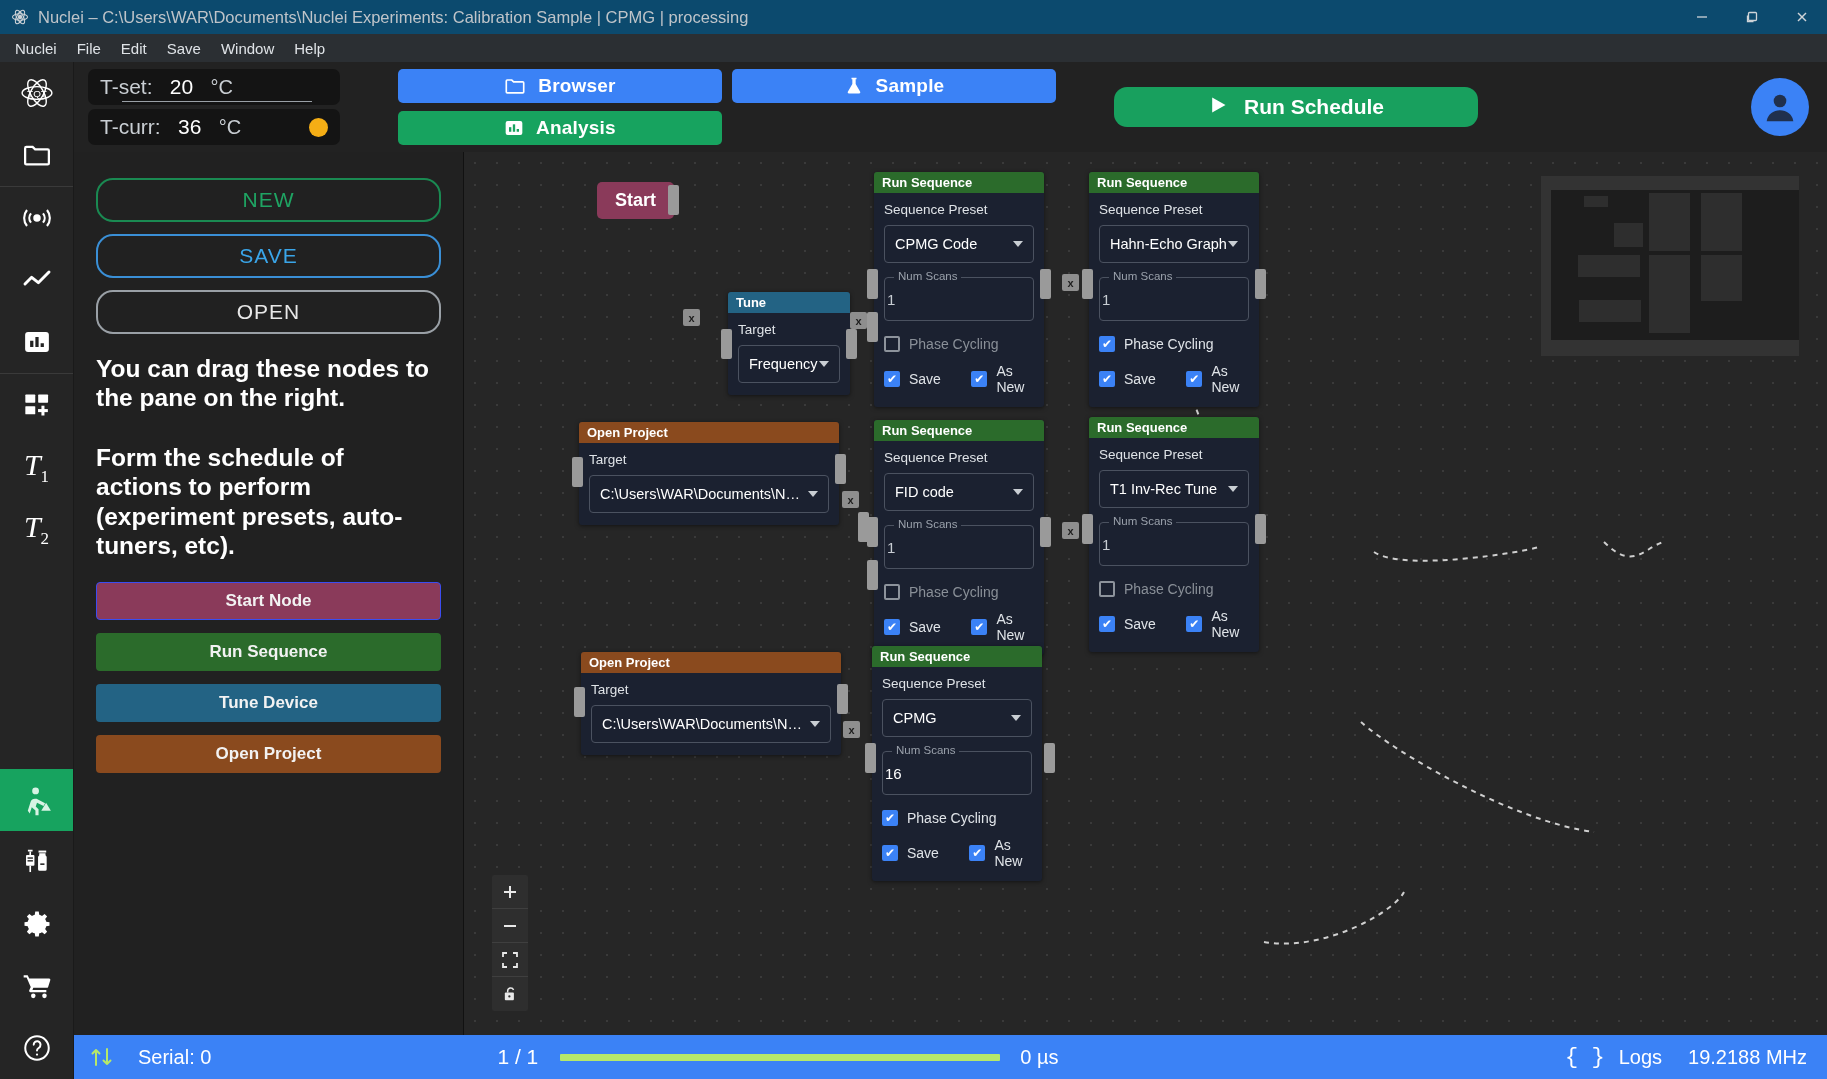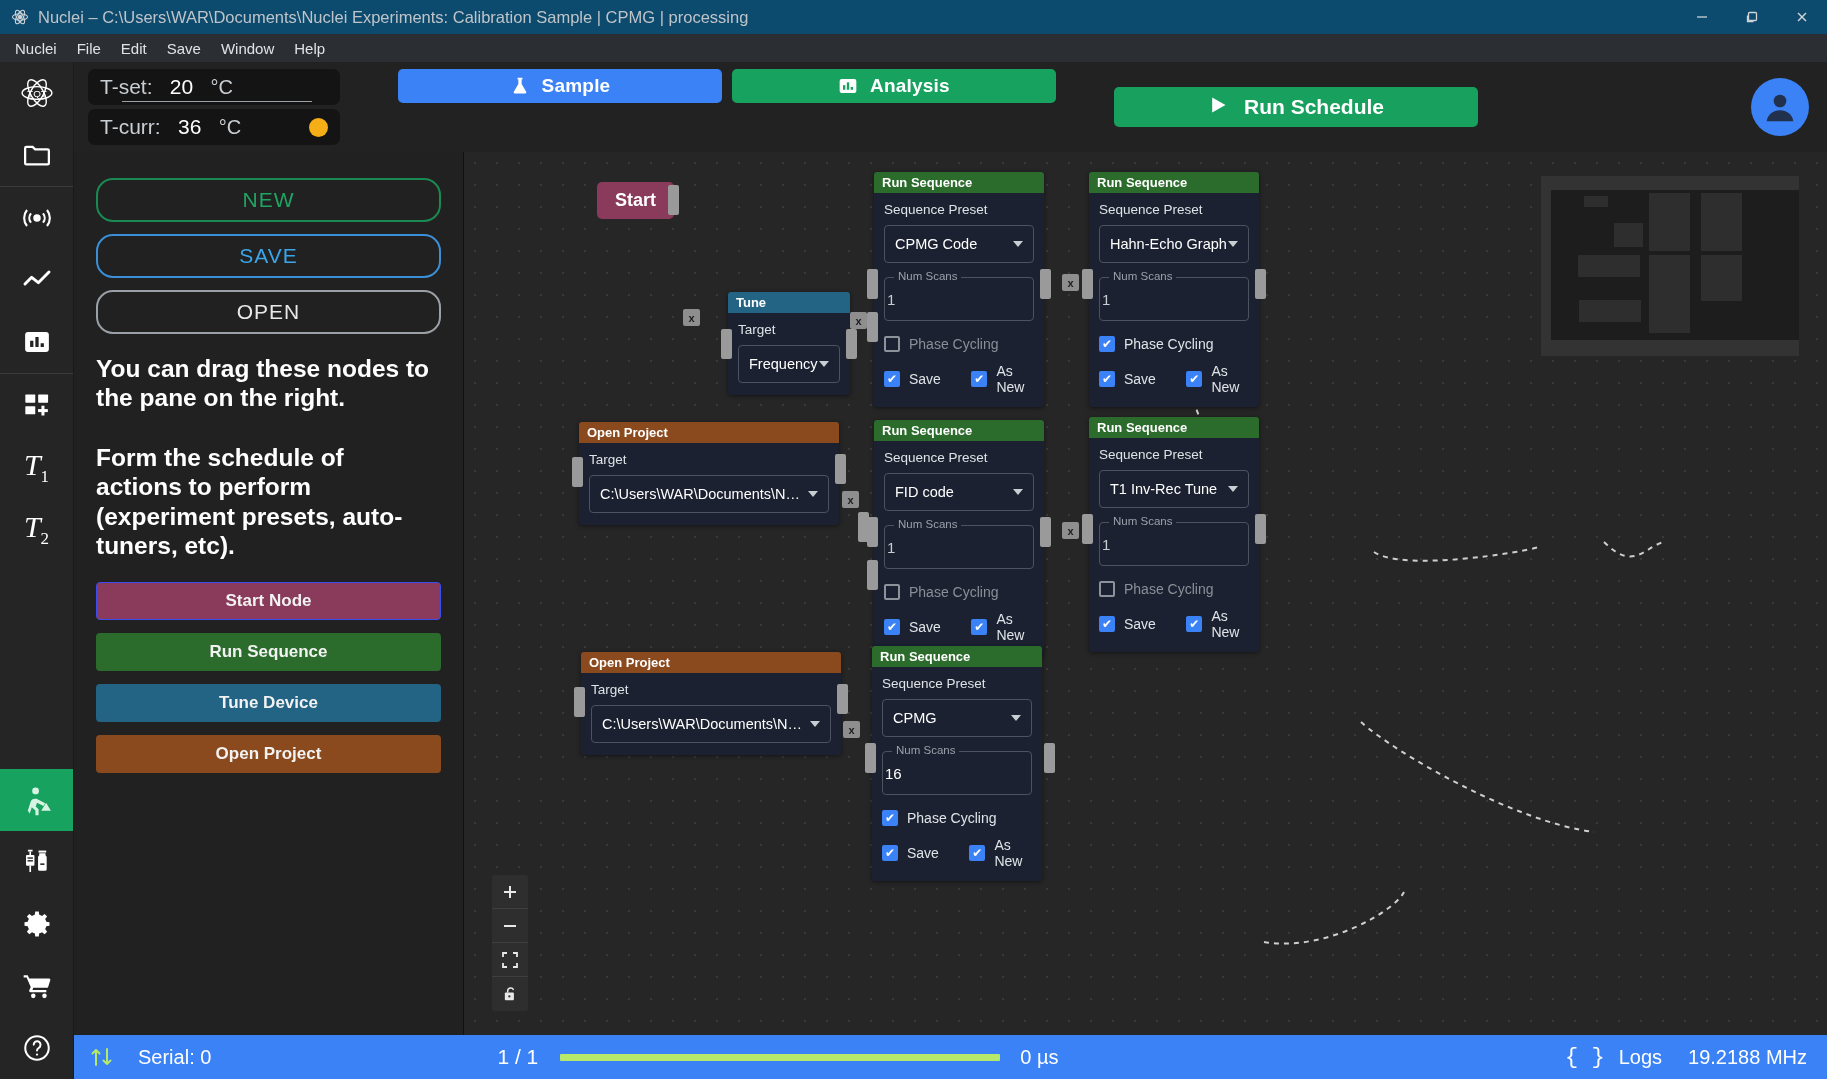--- a/index.html
+++ b/index.html
@@ -69,21 +69,21 @@
   .tb-grid { display: grid; grid-template-columns: 324px 324px; grid-template-rows: 34px 34px; gap: 8px 10px; margin-left: 44px;}
   .tbtn {
     border-radius: 5px; display: flex; align-items: center; justify-content: center;
     gap: 12px; font-size: 19px; font-weight: 600; color: #fff; letter-spacing: .2px;
   }
   .tbtn.blue { background: #3b82f6; }
   .tbtn.green { background: #17a35f; }
   .tbtn-ico { display:flex; align-items:center; }
 
   .run-schedule {
-    margin-left: 44px; width: 364px; height: 40px; background: #18a05e; border-radius: 5px;
+    margin-left: 44px; width: 364px; height: 40px; background: #18a05e; border-radius: 13px;
     display: flex; align-items: center; justify-content: center; gap: 16px;
     font-size: 21px; font-weight: 700; color: #ffffff;
   }
   .tb-right { margin-left: auto; }
   .avatar {
     width: 58px; height: 58px; border-radius: 50%; background: #3b82f6;
     display: flex; align-items: center; justify-content: center; color: #1b2535;
   }
 
   
@@ -347,20 +347,28 @@
           </div>
           <div class="temp-row">
             <span class="temp-label">T-curr:</span>
             <span class="temp-val">36</span>
             <span class="temp-unit">°C</span>
             <span class="temp-dot"></span>
           </div>
         </div>
 
         <div class="tb-grid">
+          <div class="tbtn blue">
+            <span class="tbtn-ico">
+              <svg width="22" height="22" viewBox="0 0 24 24" fill="none" stroke="#fff" stroke-width="1.8">
+                <path d="M2.5 6.5a1 1 0 011-1h5l2 2h10a1 1 0 011 1v10a1 1 0 01-1 1h-17a1 1 0 01-1-1z"></path>
+              </svg>
+            </span>
+            <span>Browser</span>
+          </div>
           <div class="tbtn blue">
             <span class="tbtn-ico">
               <svg width="20" height="22" viewBox="0 0 24 24" fill="#ffffff">
                 <path d="M9 2h6v2h-1v5.6l5.4 9.3A1.5 1.5 0 0118.1 21H5.9a1.5 1.5 0 01-1.3-2.1L10 9.6V4H9z"></path>
               </svg>
             </span>
             <span>Sample</span>
           </div>
           <div class="tbtn green">
             <span class="tbtn-ico">

